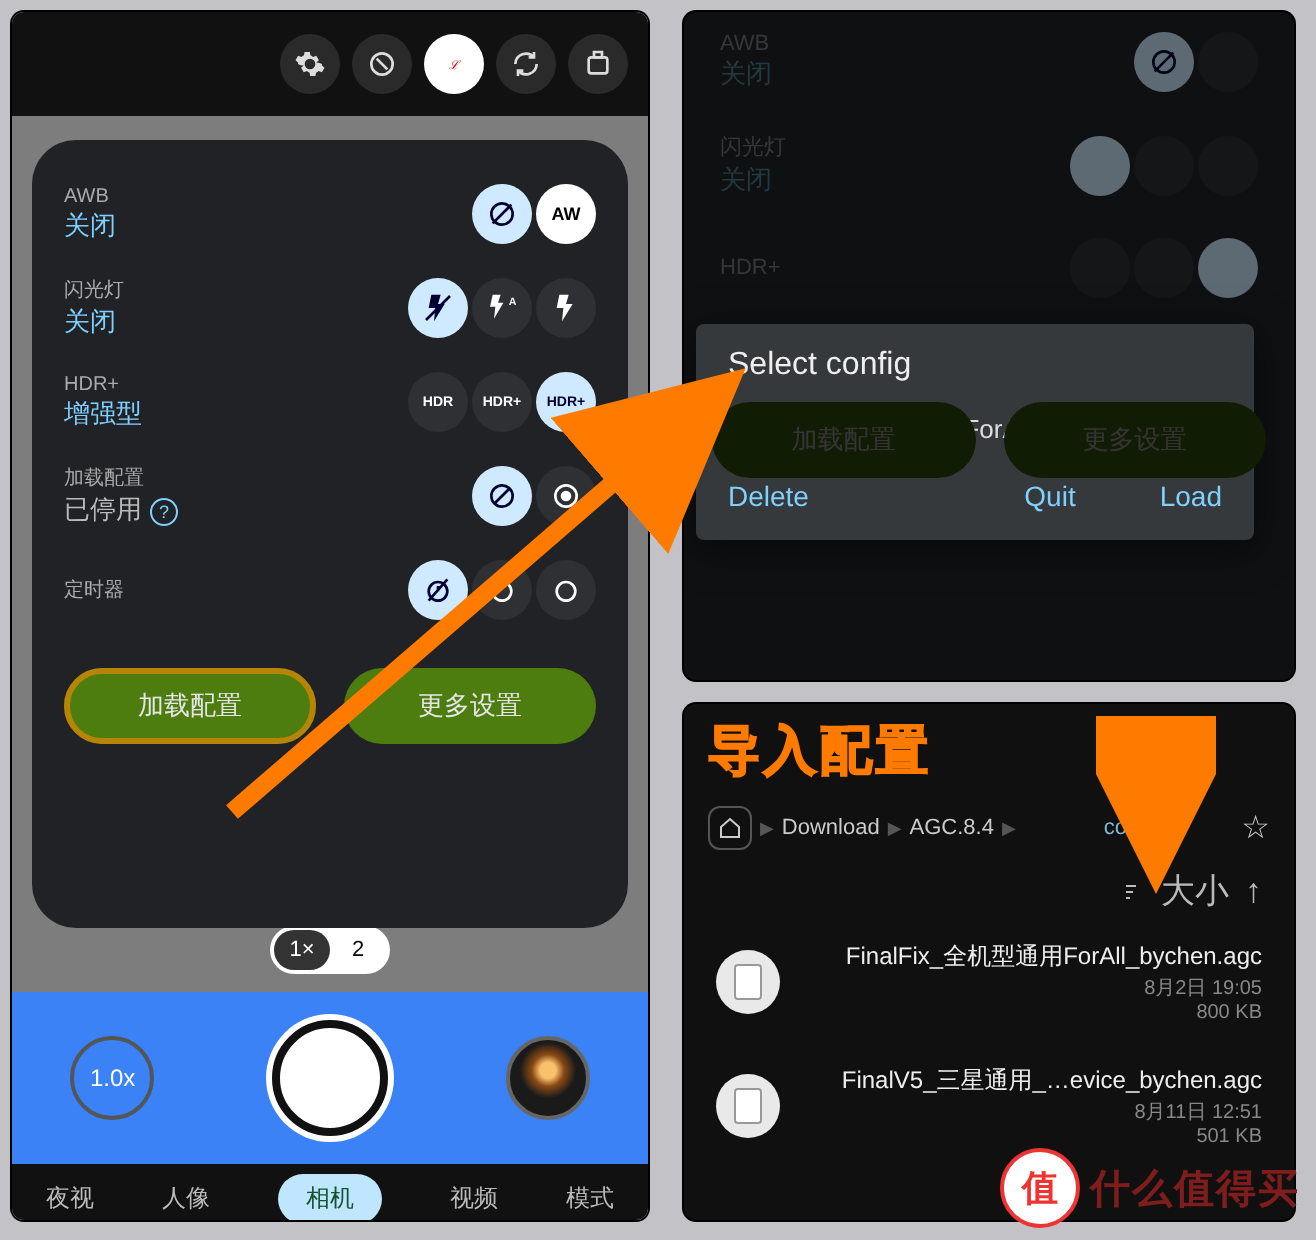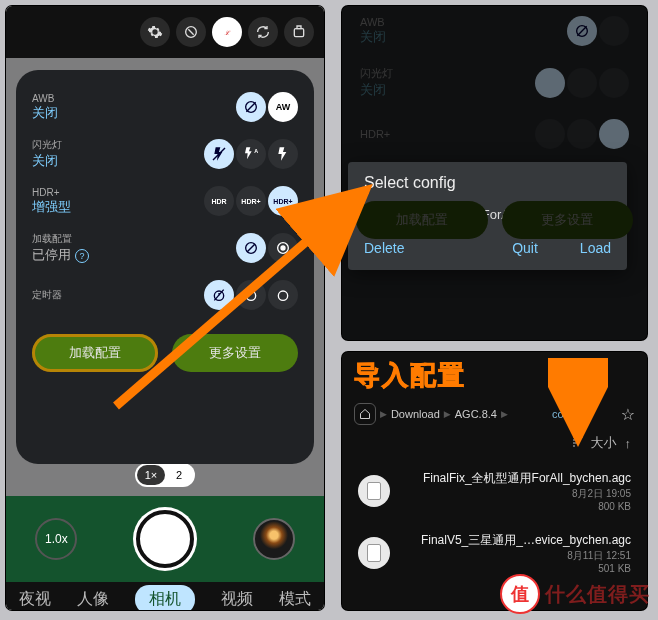--- a/index.html
+++ b/index.html
@@ -55,28 +55,28 @@
     display:flex; align-items:center; justify-content:center; color:#e6e6e6; font-size:13px;font-family:Liberation Mono, monospace;
   }
   .pill.hl { outline:3px solid rgba(255,140,0,0.6); outline-offset:-3px; }
   #left .zoomrow {
     height:42px; background:#7d7d7e; display:flex; align-items:center; justify-content:center;
   }
   .zoompill { background:#fff; border-radius:14px; height:24px; display:flex; align-items:center; padding:0 2px; font-size:11px;}
   .zoompill span { width:28px; text-align:center; }
   .zoompill .act { background:#333;color:#fff; border-radius:12px; height:20px; line-height:20px;}
   #left .controls {
-    height:86px; background:#14532d; display:flex; align-items:center; justify-content:space-around;
+    height:86px; background:#3b82f6; display:flex; align-items:center; justify-content:space-around;
   }
   .zoom-ind { color:#fff; font-size:12px; border:2px solid #555; border-radius:50%; width:42px; height:42px; display:flex;align-items:center;justify-content:center;}
   .shutter { width:58px;height:58px;border-radius:50%;background:#fff; border:4px solid #111; box-shadow:0 0 0 3px #fff; }
   .thumb { width:42px;height:42px;border-radius:50%;background:radial-gradient(circle at 50% 40%, #f7c26b 4px, #8a4a15 8px, #1a1a1a 14px);border:2px solid #666;}
   #left .modes {
     height:34px; background:#111; display:flex; align-items:center; justify-content:space-around;
-    font-size:16px; color:#bbb;
+    font-size:12px; color:#bbb;
   }
   .mode.act { background:#bfe5ff; color:#14532d; border-radius:14px; padding:4px 14px; }
 
   
   #rtop { left:342px; top:6px; width:305px; height:334px; background:#0f1011; }
   #rtop .shade { filter: brightness(0.45); }
   .srow2 { display:flex; align-items:center; padding:10px 18px; }
   .srow2 .labels { flex:1; }
   .srow2 .lab1 { font-size:11px; color:#777; }
   .srow2 .lab2 { font-size:13px; color:#4b7f8f; }
@@ -102,21 +102,21 @@
     -webkit-text-stroke:1px #ff7b00;
   }
   .bcrumb {
     position:absolute; left:12px; right:12px; top:48px; height:28px;
     display:flex; align-items:center; gap:4px; color:#ccc; font-size:11px;
   }
   .bcrumb .home { width:22px;height:22px;border:1px solid #555;border-radius:6px;display:flex;align-items:center;justify-content:center;}
   .bcrumb .sep { color:#555; font-size:9px; }
   .bcrumb .cur { color:#7fb7d6;margin-left:40px; }
   .bcrumb .star { margin-left:auto; font-size:16px; color:#ccc; }
-  .sortrow { position:absolute; right:16px; top:82px; font-size:13px; color:#bbb; display:flex; align-items:center; gap:8px; }
+  .sortrow { position:absolute; right:16px; top:82px; font-size:17px; color:#bbb; display:flex; align-items:center; gap:8px; }
   .files { position:absolute; left:12px; right:12px; top:108px;text-align:right; }
   .filerow { display:flex; align-items:center; padding:10px 4px; }
   .fileicon {
     width:32px;height:32px;border-radius:50%;background:#e9e9e9;
     display:flex;align-items:center;justify-content:center;flex-shrink:0; margin-right:10px;
   }
   .fileicon .page { width:14px;height:18px;background:#fff;border:1px solid #999;border-radius:2px;position:relative;}
   .fileinfo { flex:1; min-width:0; }
   .fname { color:#eee; font-size:12px; white-space:nowrap; overflow:hidden; text-overflow:ellipsis;}
   .fmeta { display:flex; font-size:10px; color:#888;flex-direction:column; }

